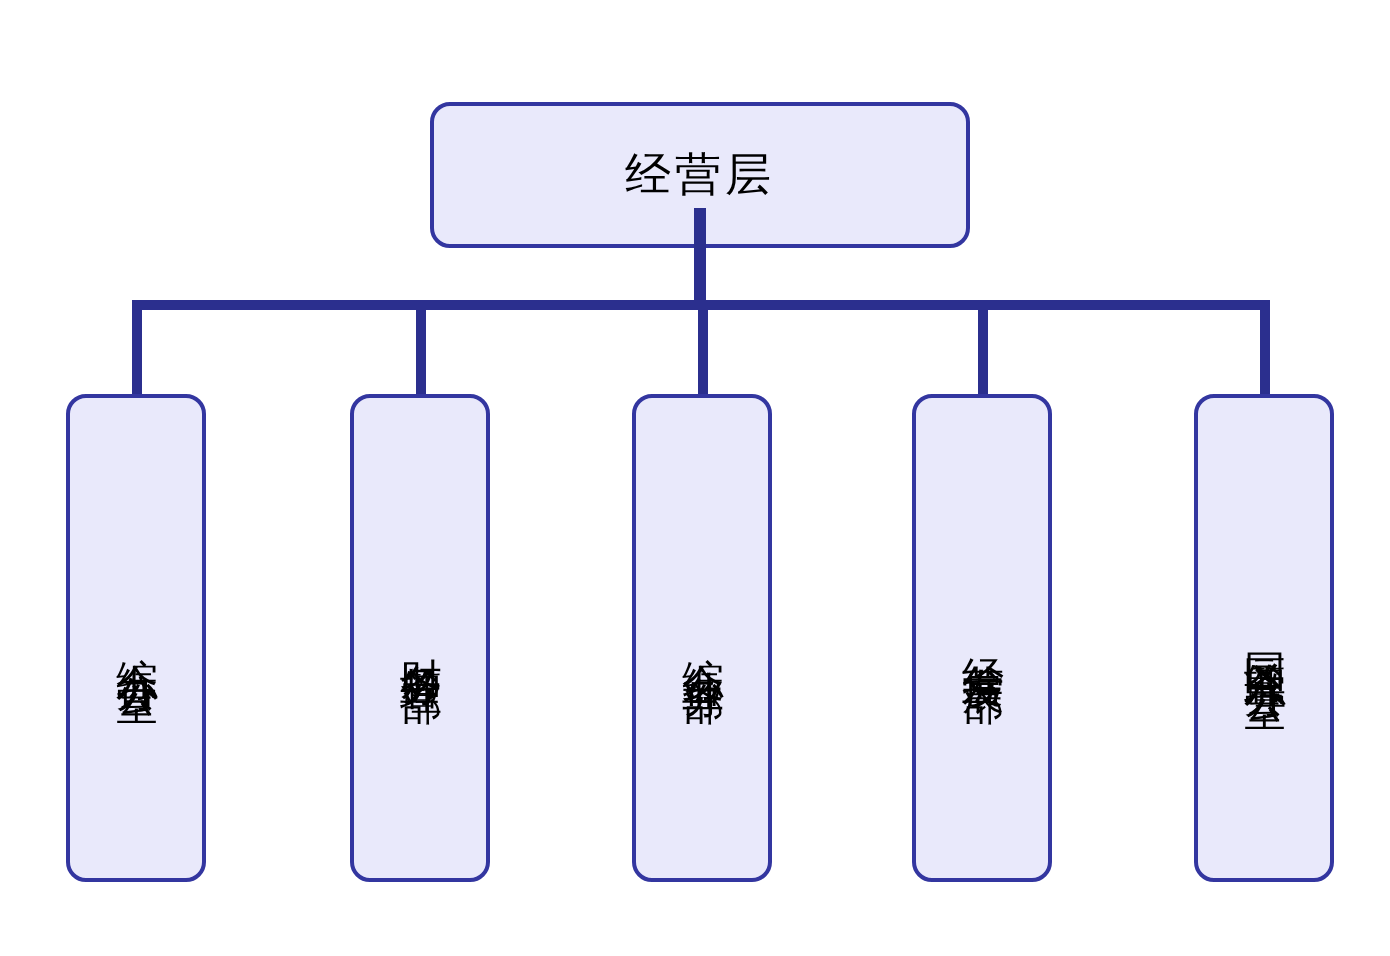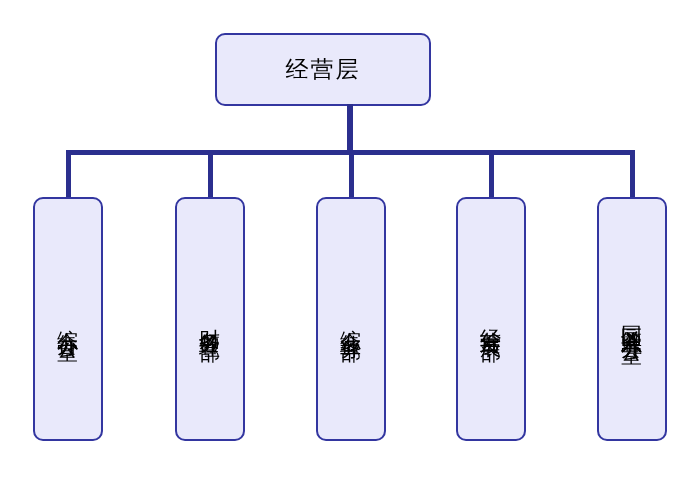--- a/index.html
+++ b/index.html
@@ -21,22 +21,22 @@
     background: var(--fill, #E9E9FB);
     border: 2px solid var(--border, #3336A0);
     border-radius: 10px;
     display: flex;
     align-items: center;
     justify-content: center;
     color: var(--text, #000000);
   }
   .node-root {
     left: 215px;
-    top: 33px;
-    width: 216px;
+    top: 51px;
+    width: 270px;
     height: 73px;
   }
   .node-root .label {
     font-size: 23px;
     letter-spacing: 2px;
     white-space: nowrap;
   }
   .node-child {
     top: 197px;
     width: 70px;

